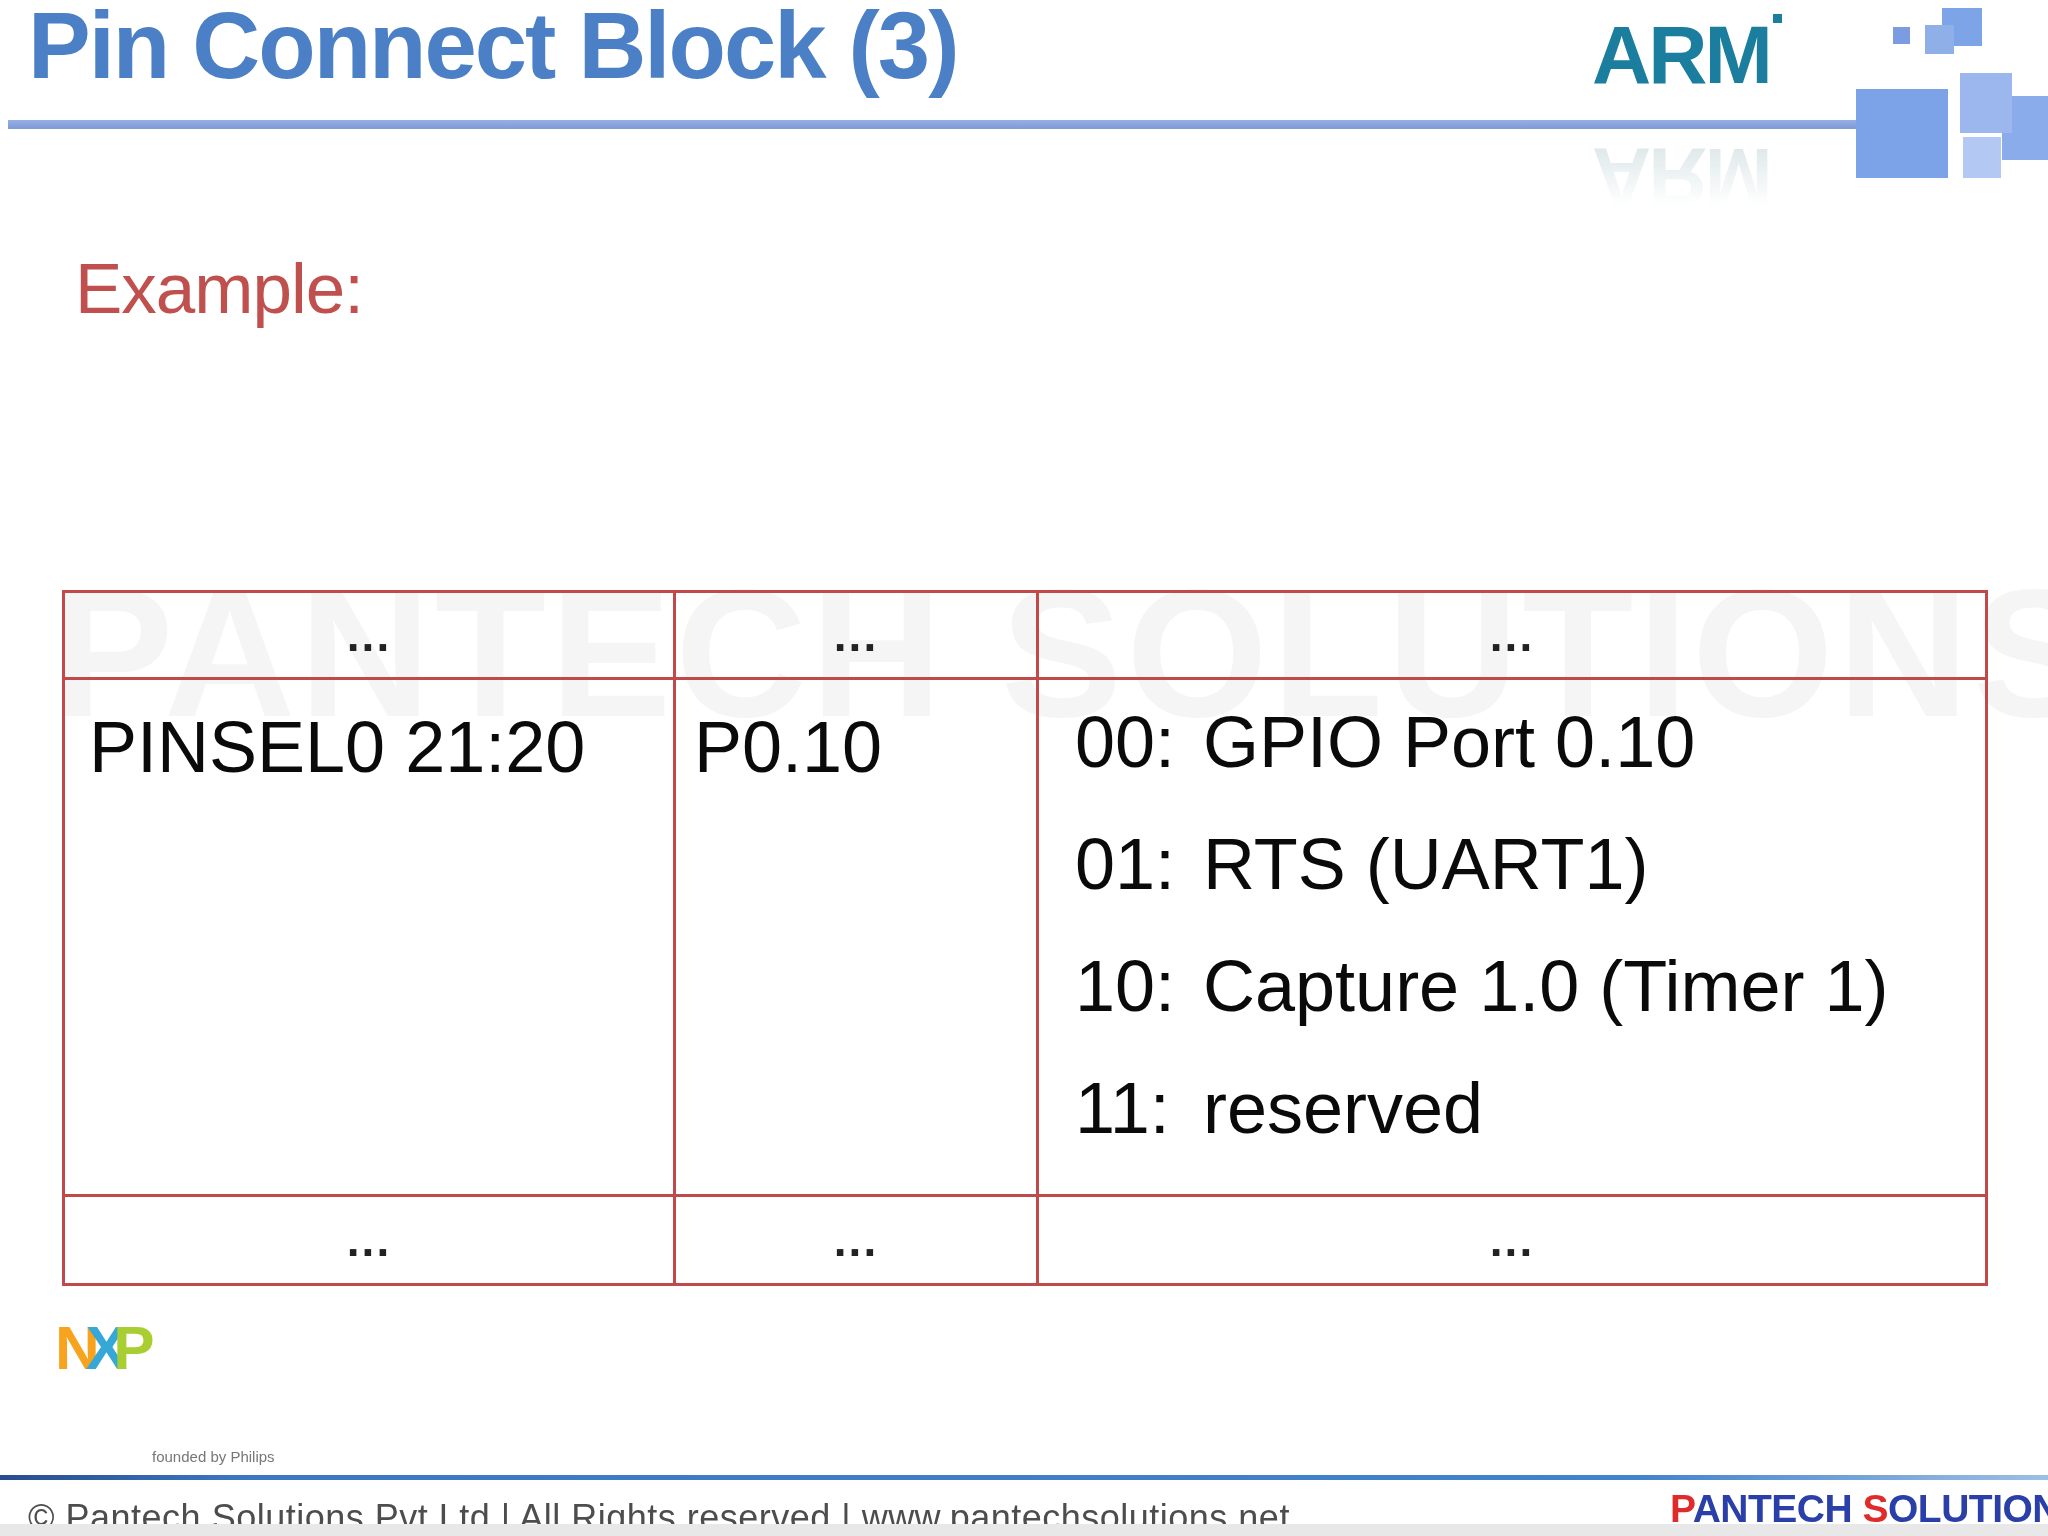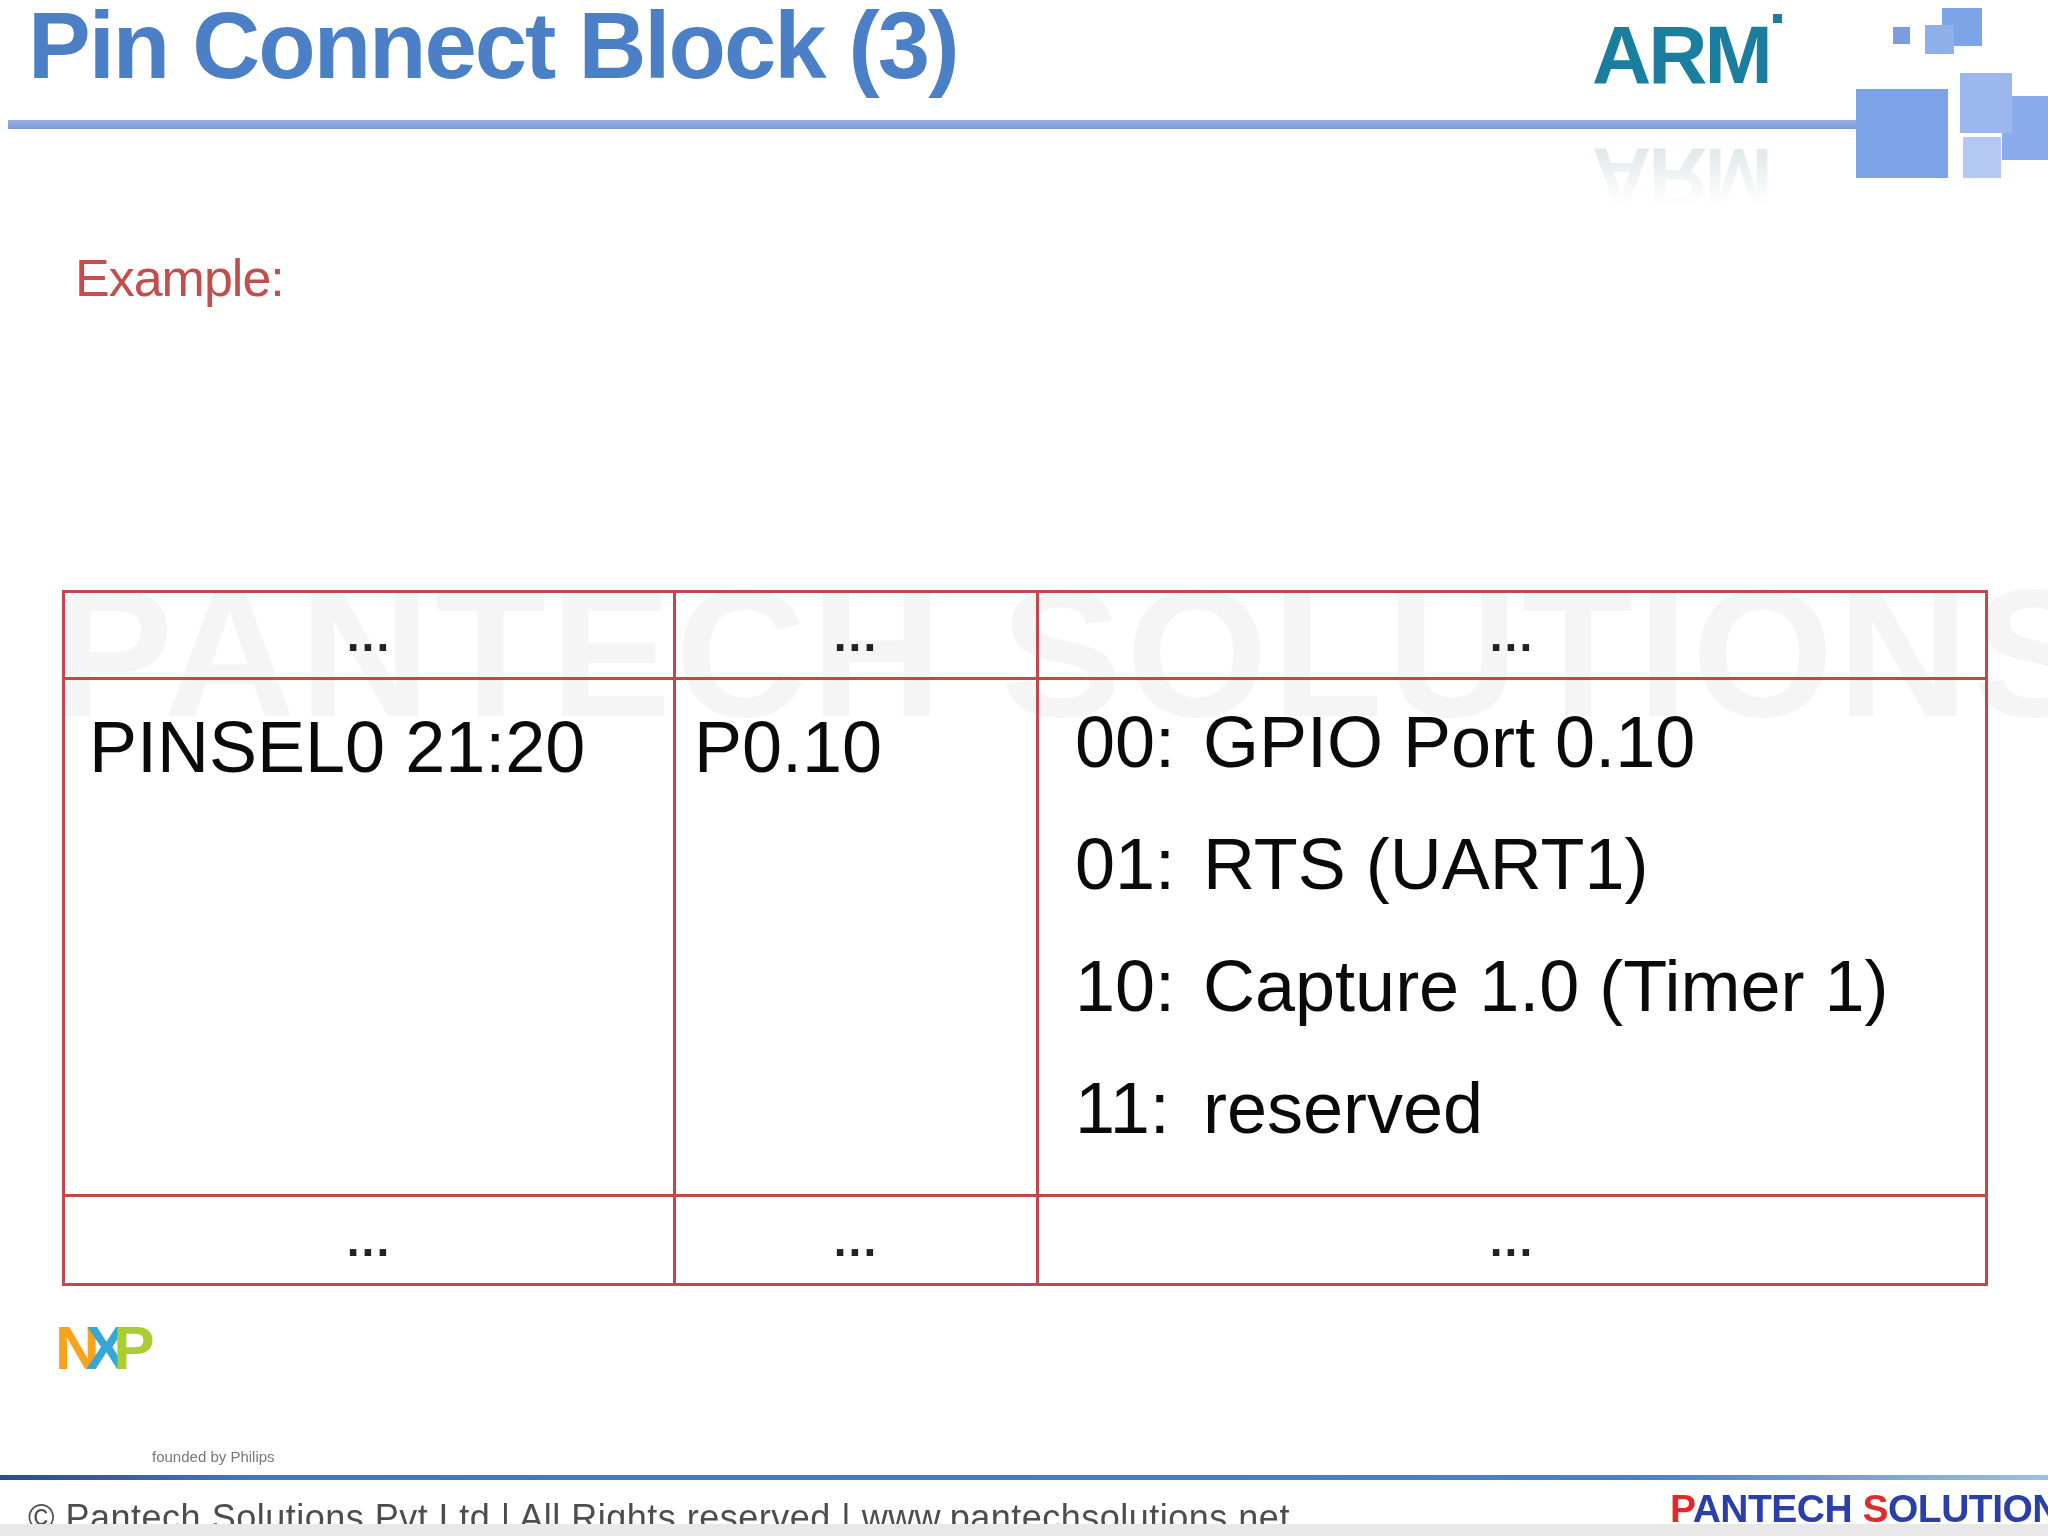--- a/index.html
+++ b/index.html
@@ -38,21 +38,21 @@
   .sq-e{left:1856px;top:89px;width:92px;height:89px;background:#7ca2e8;}
   .sq-d{left:1960px;top:73px;width:52px;height:60px;background:#9bb7ee;}
   .sq-c{left:1942px;top:8px;width:40px;height:38px;background:#7ea4e8;}
   .sq-b{left:1925px;top:25px;width:29px;height:29px;background:#8fafe8;}
   .sq-a{left:1893px;top:27px;width:17px;height:17px;background:#7b9ce0;}
   .sq-f{left:1963px;top:137px;width:38px;height:41px;background:#b3c8f2;}
   .sq-g{left:2002px;top:96px;width:46px;height:64px;background:#8aacea;}
   
   .example-heading{
     position:absolute;left:75px;top:248px;
-    font-size:52px;color:#c0504d;letter-spacing:-1px;
+    font-size:71px;color:#c0504d;letter-spacing:-1px;
   }
   .bullet-line{
     position:absolute;left:55px;top:398px;
     font-size:64px;color:#101010;white-space:nowrap;letter-spacing:-0.5px;
   }
   .bullet-marker{display:inline-block;font-size:44px;vertical-align:middle;margin-right:22px;}
   .watermark{
     position:absolute;left:52px;top:548px;
     font-size:182px;font-weight:bold;letter-spacing:4px;
     color:rgba(70,70,70,0.055);white-space:nowrap;pointer-events:none;

